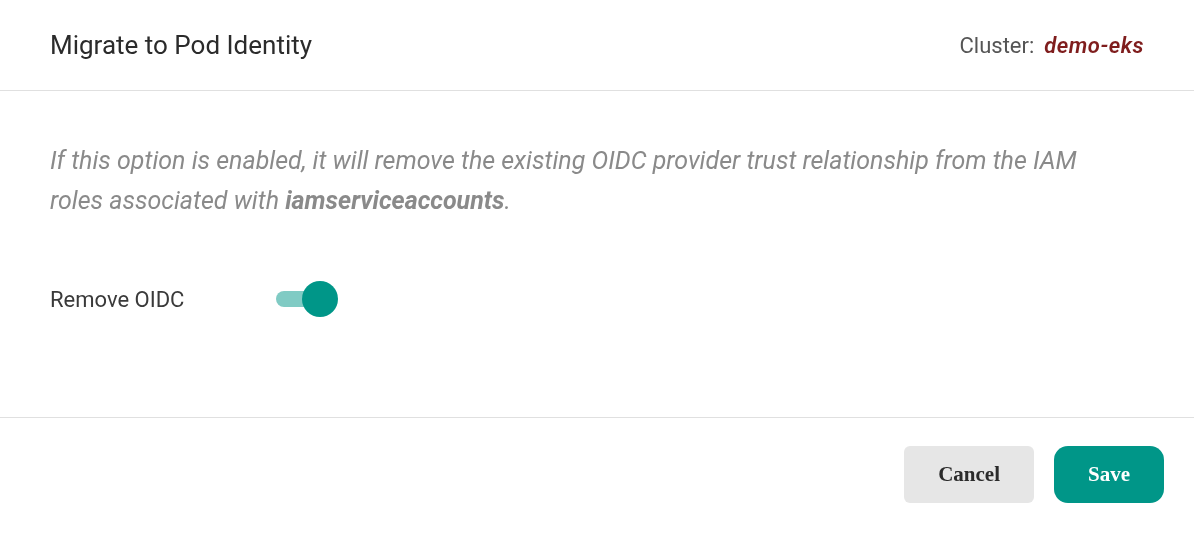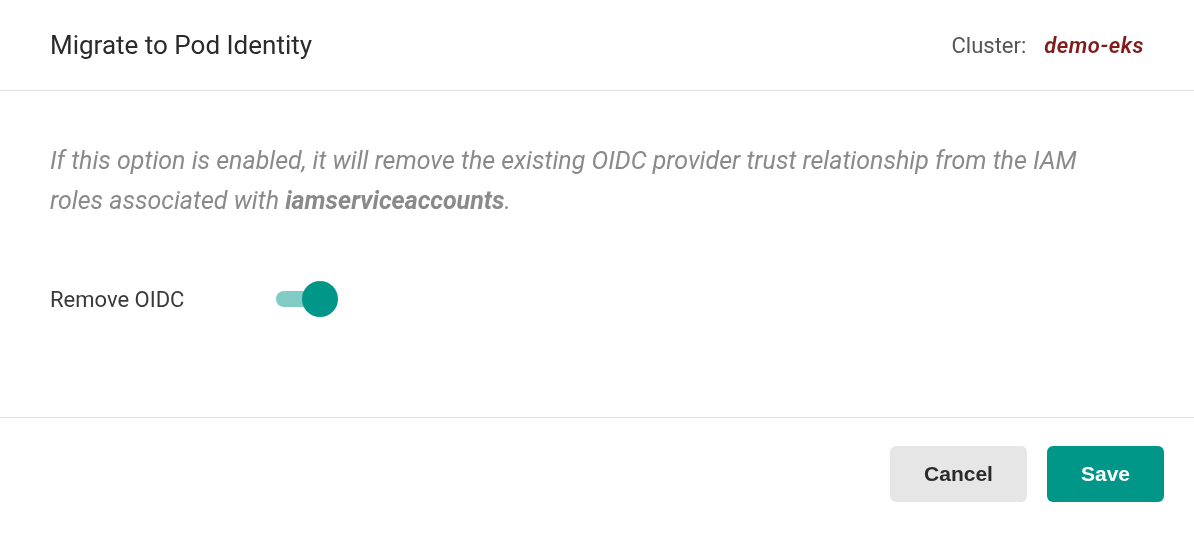--- a/index.html
+++ b/index.html
@@ -23,21 +23,21 @@
       border-bottom: 1px solid #e0e0e0;
     }
     .page-title {
       font-size: 26px;
       font-weight: 400;
       color: #2b2b2b;
     }
     .cluster-info {
       display: flex;
       align-items: baseline;
-      gap: 18px;
+      gap: 10px;
       font-size: 22px;
     }
     .cluster-label {
       color: #555;
       font-weight: 400;
     }
     .cluster-name {
       color: #7f1d1d;
       font-weight: 600;
       letter-spacing: 0.5px;
@@ -100,28 +100,30 @@
       padding: 28px 30px;
       gap: 20px;
     }
     .btn {
       font-size: 21px;
       font-weight: 600;
       padding: 16px 34px;
       border-radius: 6px;
       border: none;
       cursor: pointer;
+      font-family: Liberation Serif, serif;
     }
     .btn-cancel {
       background: #e6e6e6;
       color: #2b2b2b;
     }
     .btn-save {
       background: #009688;
       color: #ffffff;
+      border-radius: 14px;
     }
   </style>
 </head>
 <body>
 
 <div class="header">
   <h1 class="page-title">Migrate to Pod Identity</h1>
   <div class="cluster-info">
     <span class="cluster-label">Cluster:</span>
     <span class="cluster-name">demo-eks</span>

